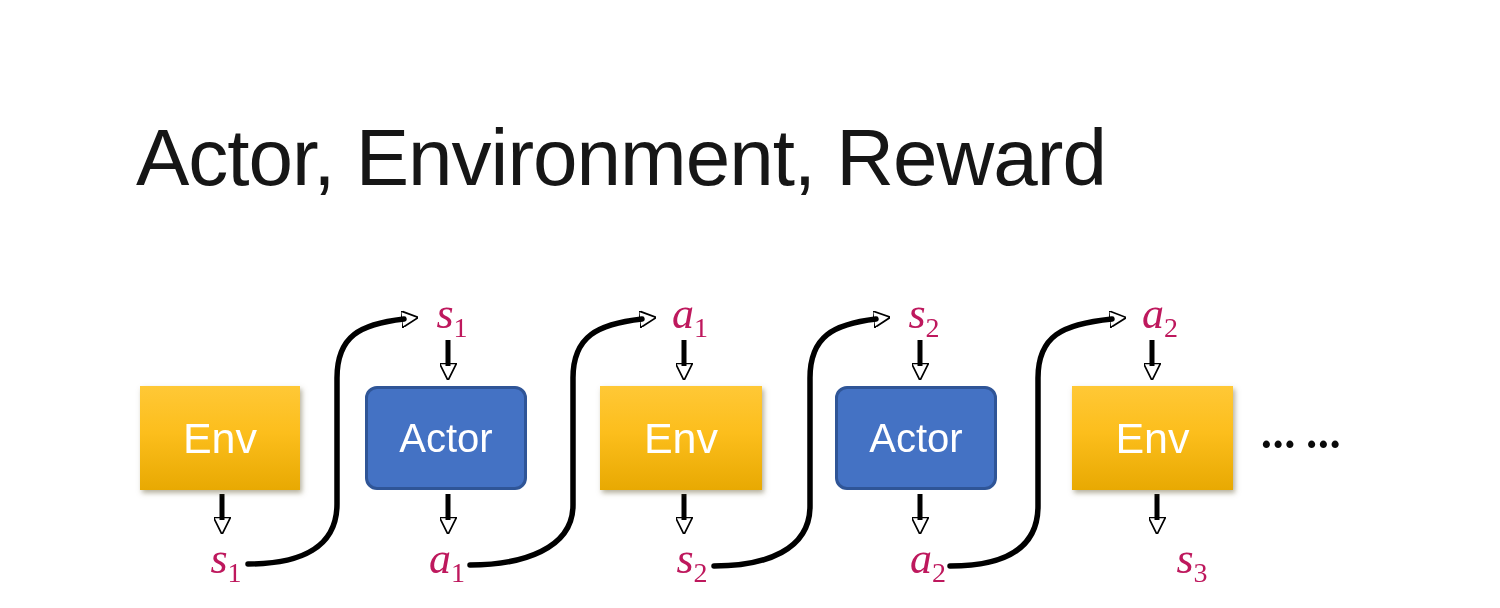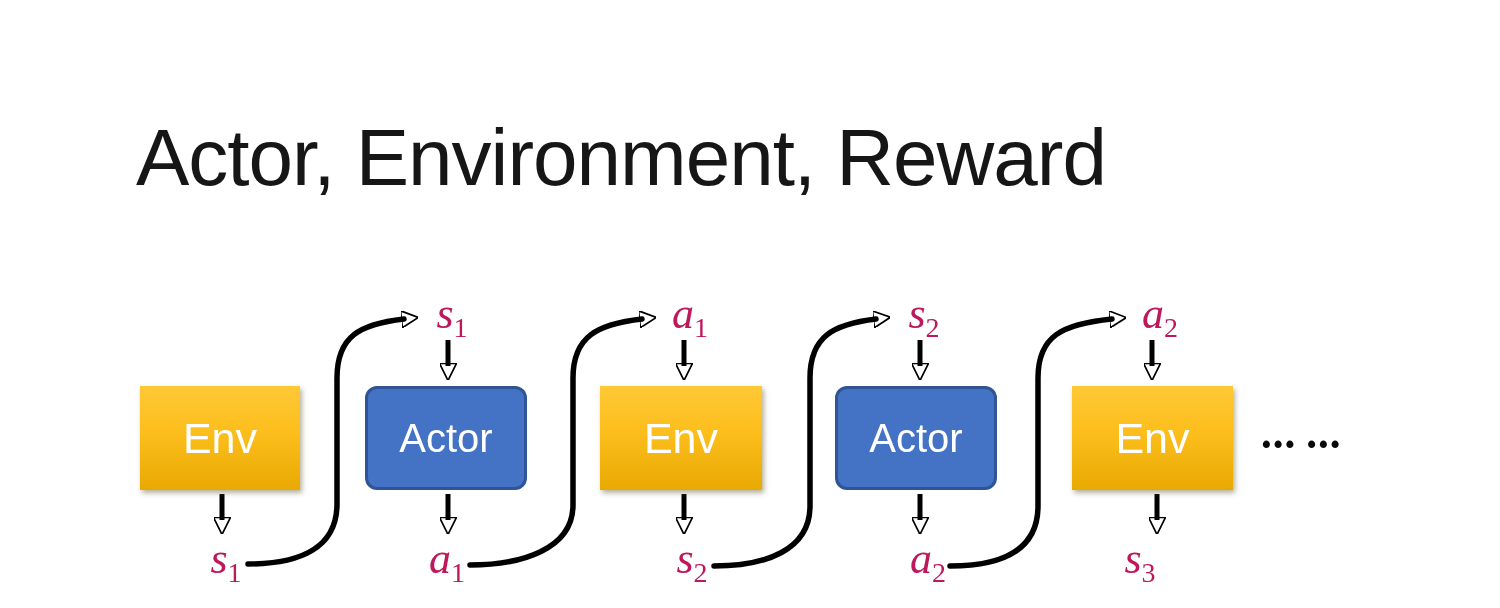--- a/index.html
+++ b/index.html
@@ -59,21 +59,21 @@
   .mlabel i{font-style:italic;font-weight:400;}
   .mlabel sub{
     font-style:normal;
     font-size:28px;
     vertical-align:-9px;
     line-height:1;
   }
   .tl{top:292px;}
   .bl{top:537px;}
   .t1{left:452px;} .t2{left:690px;} .t3{left:924px;} .t4{left:1160px;}
-  .p1{left:226px;} .p2{left:447px;} .p3{left:692px;} .p4{left:928px;} .p5{left:1140px;}
+  .p1{left:226px;} .p2{left:447px;} .p3{left:692px;} .p4{left:928px;} .p5{left:1192px;}
   .ellipsis{
     position:absolute;
     left:1262px;top:430px;
     font-size:25px;
     font-weight:bold;
     letter-spacing:3px;
     color:#0a0a0a;
     white-space:nowrap;
   }
 </style>

